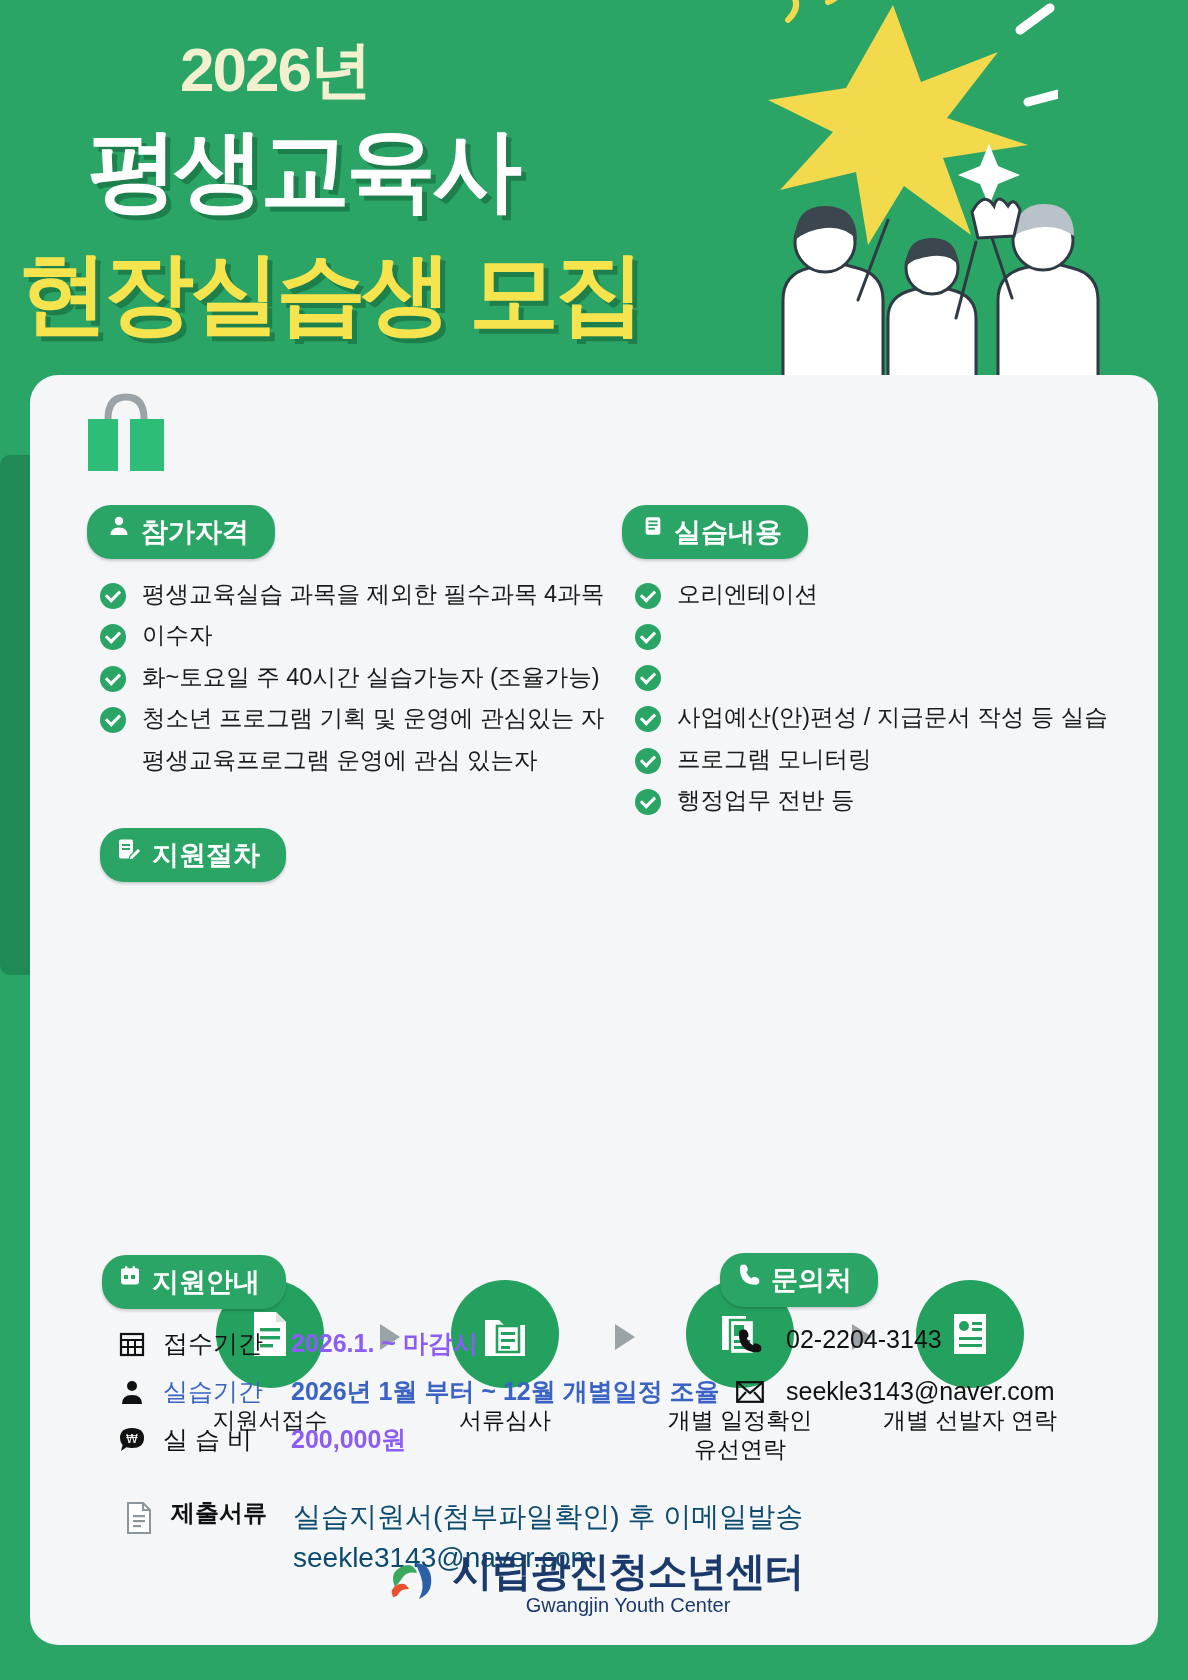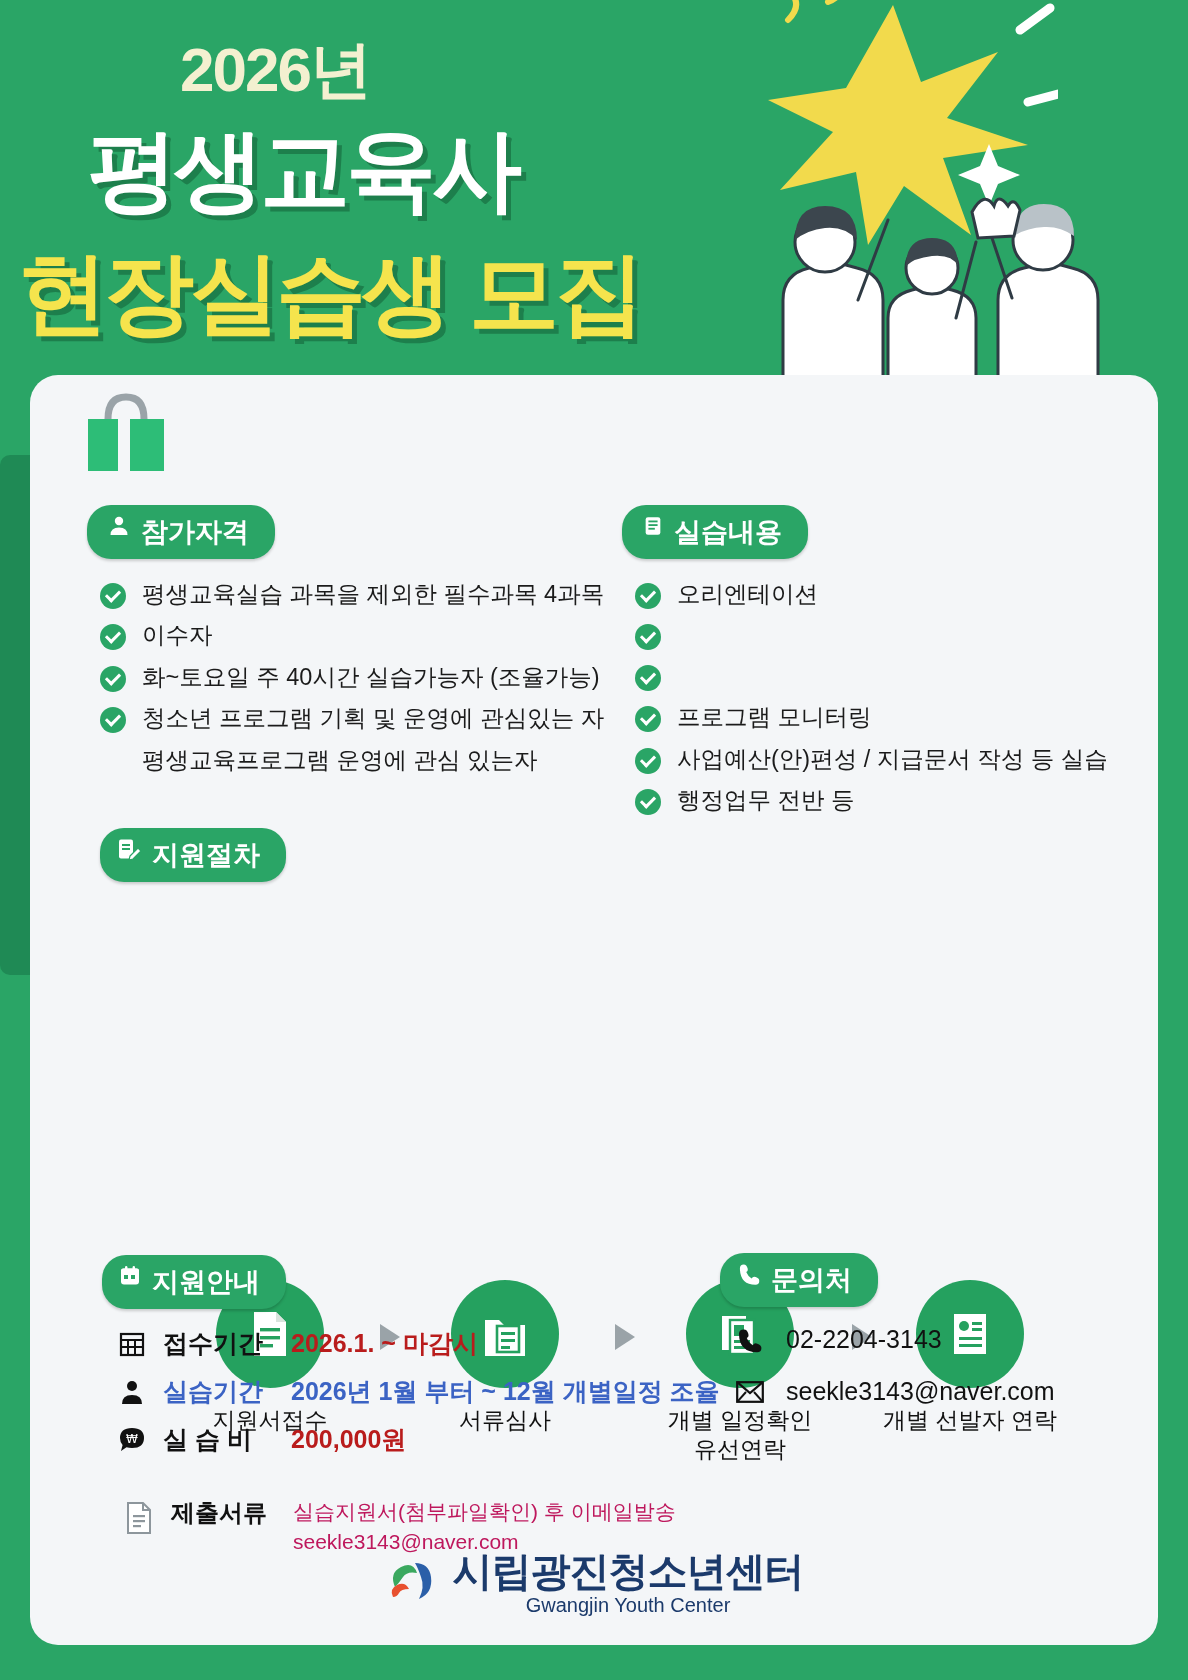--- a/index.html
+++ b/index.html
@@ -84,27 +84,27 @@
   .step .cap{margin-top:18px;font-size:23px;color:#111;line-height:1.25;}
   .arrow{
     position:absolute;top:44px;width:0;height:0;
     border-left:20px solid #9aa3a8;border-top:13px solid transparent;border-bottom:13px solid transparent;
   }
 
   
   .submit{position:absolute;left:95px;top:1122px;display:flex;align-items:flex-start;}
   .submit .docicon{margin-right:18px;margin-top:4px;}
   .submit .lbl{font-size:24px;font-weight:bold;color:#111;margin-right:26px;white-space:nowrap;}
-  .submit .val{font-size:21px;color:#be185d;line-height:1.45;}
+  .submit .val{font-size:28px;color:#0c4a6e;line-height:1.45;}
 
   
   .inforow{position:absolute;display:flex;align-items:center;}
   .inforow .ic{width:34px;margin-right:14px;display:flex;justify-content:center;}
-  .inforow .k{font-size:25px;font-weight:bold;color:#111;width:128px;letter-spacing:0px;}
-  .inforow .v{font-size:25px;font-weight:bold;color:#b91c1c;}
+  .inforow .k{font-size:25px;font-weight:normal;color:#111;width:128px;letter-spacing:0px;}
+  .inforow .v{font-size:25px;font-weight:bold;color:#8b5cf6;}
   .inforow.blue .k,.inforow.blue .v{color:#3b63c4;}
 
   .contactrow{position:absolute;display:flex;align-items:center;}
   .contactrow .ic{width:40px;margin-right:16px;display:flex;justify-content:center;}
   .contactrow .v{font-size:25px;color:#111;}
 
   
   .logo{position:absolute;left:0;right:0;bottom:28px;display:flex;justify-content:center;align-items:center;gap:14px;margin-top:40px;}
   .logo .lt{font-size:40px;font-weight:bold;color:#1b3a6b;letter-spacing:-1px;}
   .logo .ls{font-size:20px;color:#1b3a6b;text-align:center;}
@@ -221,25 +221,25 @@
           <span class="txt">오리엔테이션</span>
         </div>
       <div class="li">
           <span class="chk"></span>
         </div>
       <div class="li">
           <span class="chk"></span>
         </div>
       <div class="li">
           <span class="chk"></span>
+          <span class="txt">사업예산(안)편성 / 지급문서 작성 등 실습</span>
+        </div>
+      <div class="li">
+          <span class="chk"></span>
           <span class="txt">프로그램 모니터링</span>
-        </div>
-      <div class="li">
-          <span class="chk"></span>
-          <span class="txt">사업예산(안)편성 / 지급문서 작성 등 실습</span>
         </div>
       <div class="li">
           <span class="chk"></span>
           <span class="txt">행정업무 전반 등</span>
         </div>
     </div>
 
     <div class="pill" style="left:70px;top:453px;padding-left:16px;">
       <span>
         <svg viewBox="0 0 26 24" width="26" height="24">

